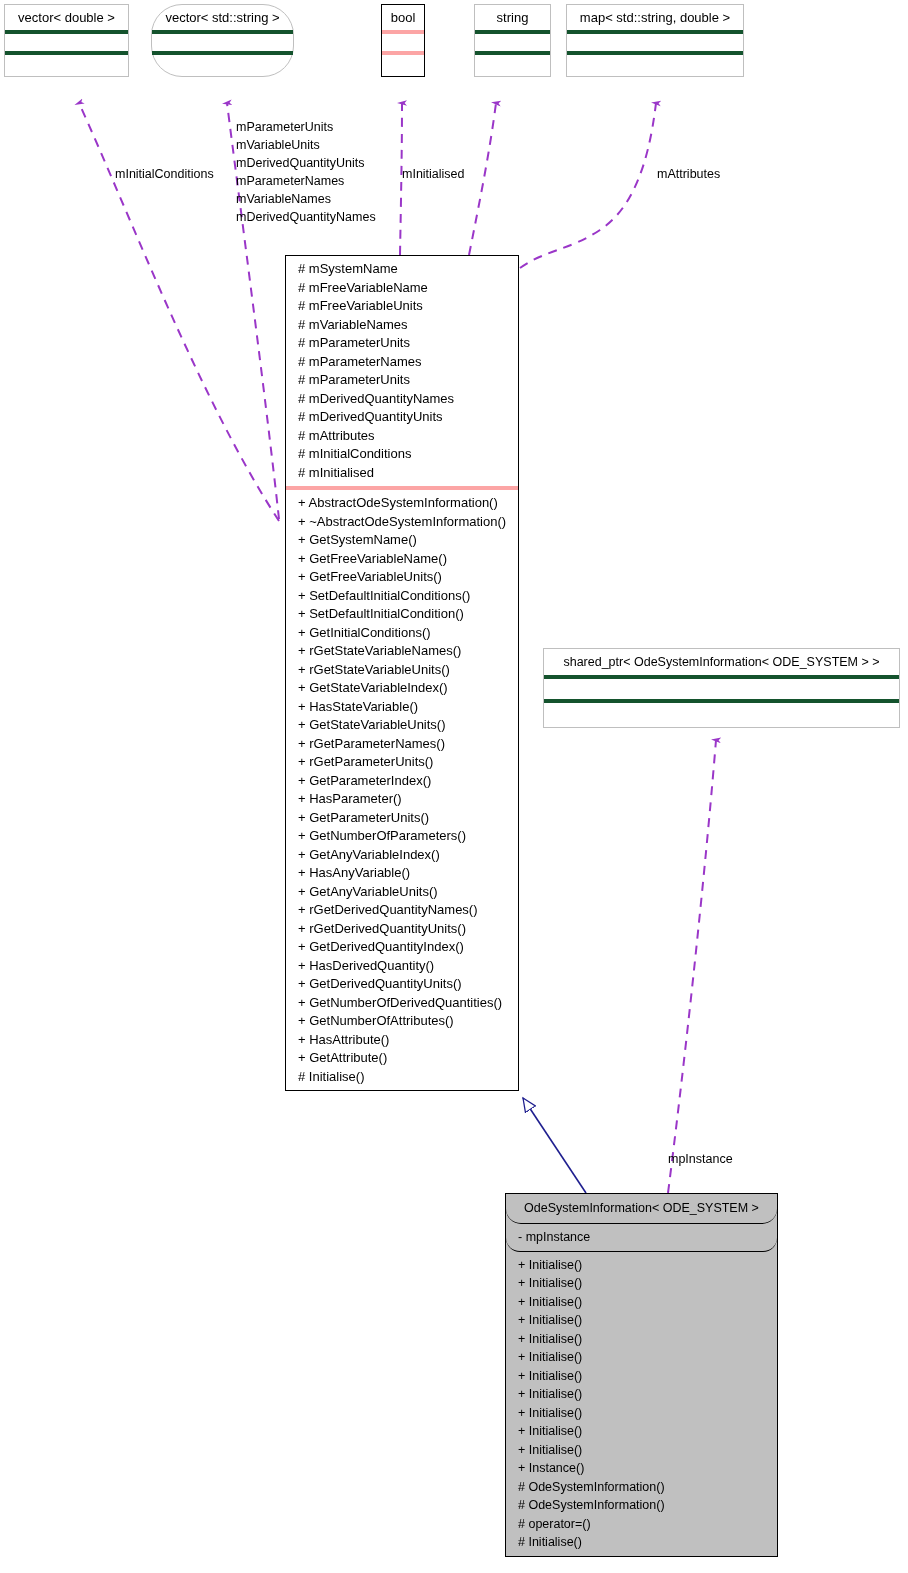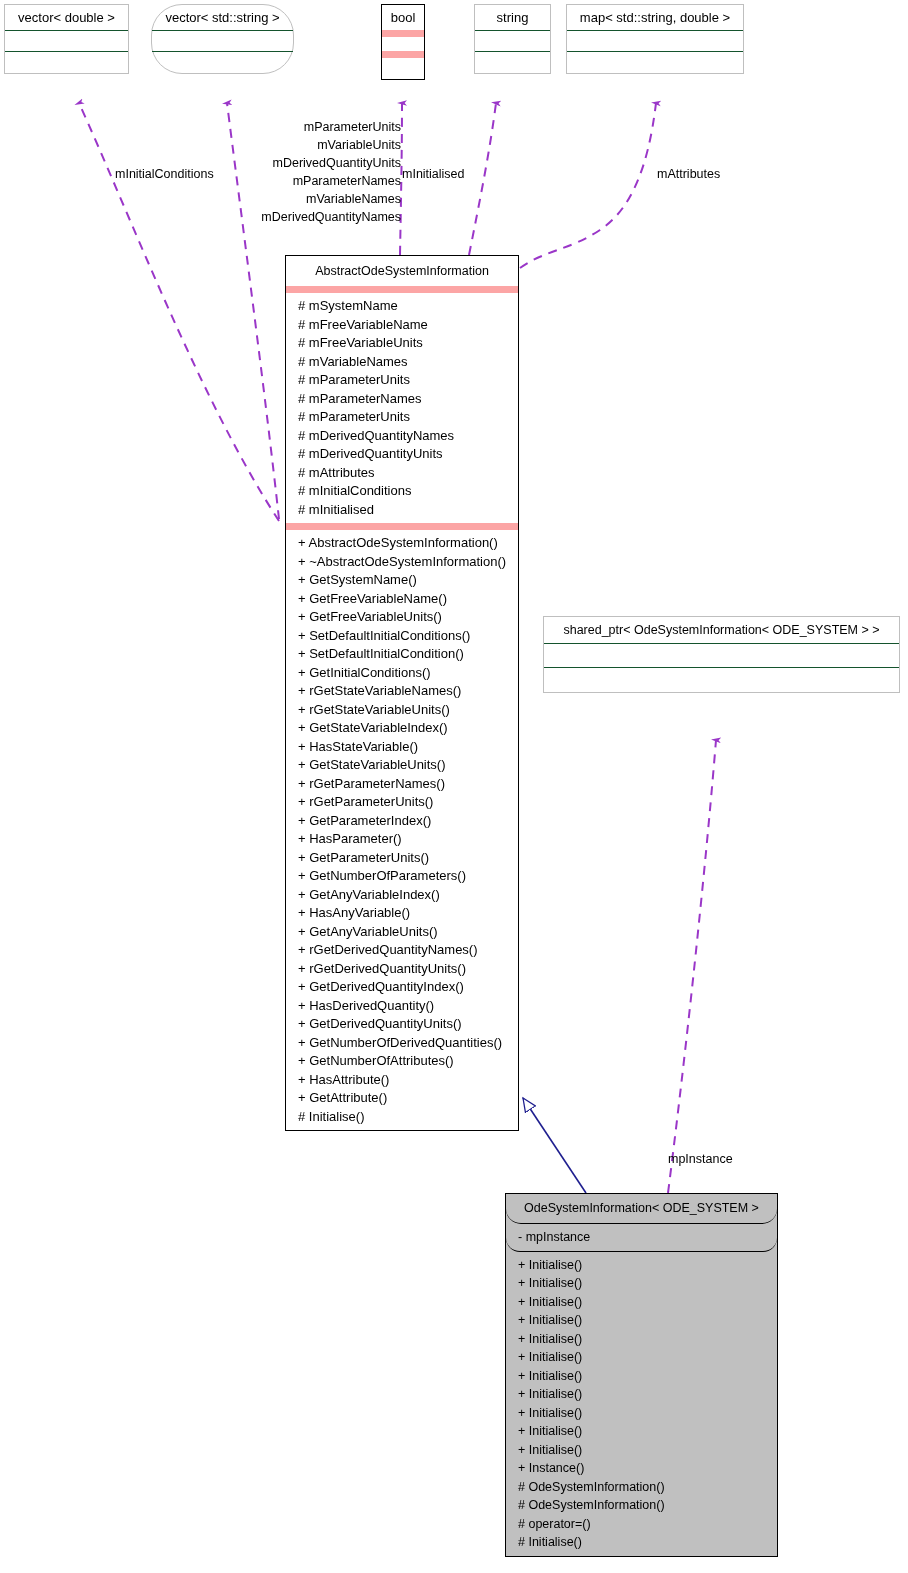--- a/index.html
+++ b/index.html
@@ -48,41 +48,41 @@
     text-align: left;
   }
 
   
   .node.plain {
     border: 1px solid #bfbfbf;
     font-size: 13px;
     color: #000000;
   }
   .node.plain .compartment {
-    border-bottom: 1px solid #14532d;
+    border-bottom: 4px solid #14532d;
   }
   .node.plain .compartment:last-child {
     border-bottom: none;
   }
   .node.plain .title {
     padding: 5px 8px 5px 8px;
     line-height: 15px;
   }
   .node.plain .empty {
     height: 21px;
   }
 
   
   .node.solid {
     border: 1px solid #000000;
     font-size: 13px;
     color: #000000;
   }
   .node.solid .compartment {
-    border-bottom: 7px solid #fca5a5;
+    border-bottom: 4px solid #fca5a5;
   }
   .node.solid .compartment:last-child {
     border-bottom: none;
   }
   .node.solid .title {
     padding: 5px 8px 5px 8px;
     line-height: 15px;
   }
   .node.solid .empty {
     height: 21px;
@@ -105,21 +105,21 @@
   }
   #node-abstract .member {
     padding: 0 6px 0 12px;
     line-height: 18.5px;
     font-size: 13px;
   }
 
   
   #node-sharedptr {
     left: 543px;
-    top: 616px;
+    top: 648px;
     width: 357px;
   }
   #node-sharedptr .title {
     padding: 5px 8px 5px 8px;
     line-height: 16px;
     font-size: 12.5px;
   }
   #node-sharedptr .empty {
     height: 24px;
   }
@@ -159,21 +159,21 @@
   
   .edge-label {
     position: absolute;
     font-size: 12.5px;
     color: #000000;
     white-space: nowrap;
     z-index: 3;
     line-height: 18px;
   }
   .edge-label.center {
-    text-align: right;
+    text-align: left;
   }
 </style>
 </head>
 <body>
 
 <div id="canvas">
 
   <svg id="edges" width="908" height="1573" viewBox="0 0 908 1573">
     <defs>
       <marker id="usage-arrow" markerWidth="10" markerHeight="10" refX="3" refY="5" orient="auto" markerUnits="userSpaceOnUse">
@@ -255,21 +255,20 @@
     </div>
 
   <div class="edge-label" style="left:402px; top:165px;">mInitialised</div>
 
 
   <div class="edge-label" style="left:657px; top:165px;">mAttributes</div>
 
   <div class="edge-label" style="left:668px; top:1150px;">mpInstance</div>
 
   <div class="node solid" id="node-abstract">
-    <div class="compartment title">AbstractOdeSystemInformation</div>
     <div class="compartment members" id="abstract-attrs">
         <div class="member"># mSystemName</div>
         <div class="member"># mFreeVariableName</div>
         <div class="member"># mFreeVariableUnits</div>
         <div class="member"># mVariableNames</div>
         <div class="member"># mParameterUnits</div>
         <div class="member"># mParameterNames</div>
         <div class="member"># mParameterUnits</div>
         <div class="member"># mDerivedQuantityNames</div>
         <div class="member"># mDerivedQuantityUnits</div>

